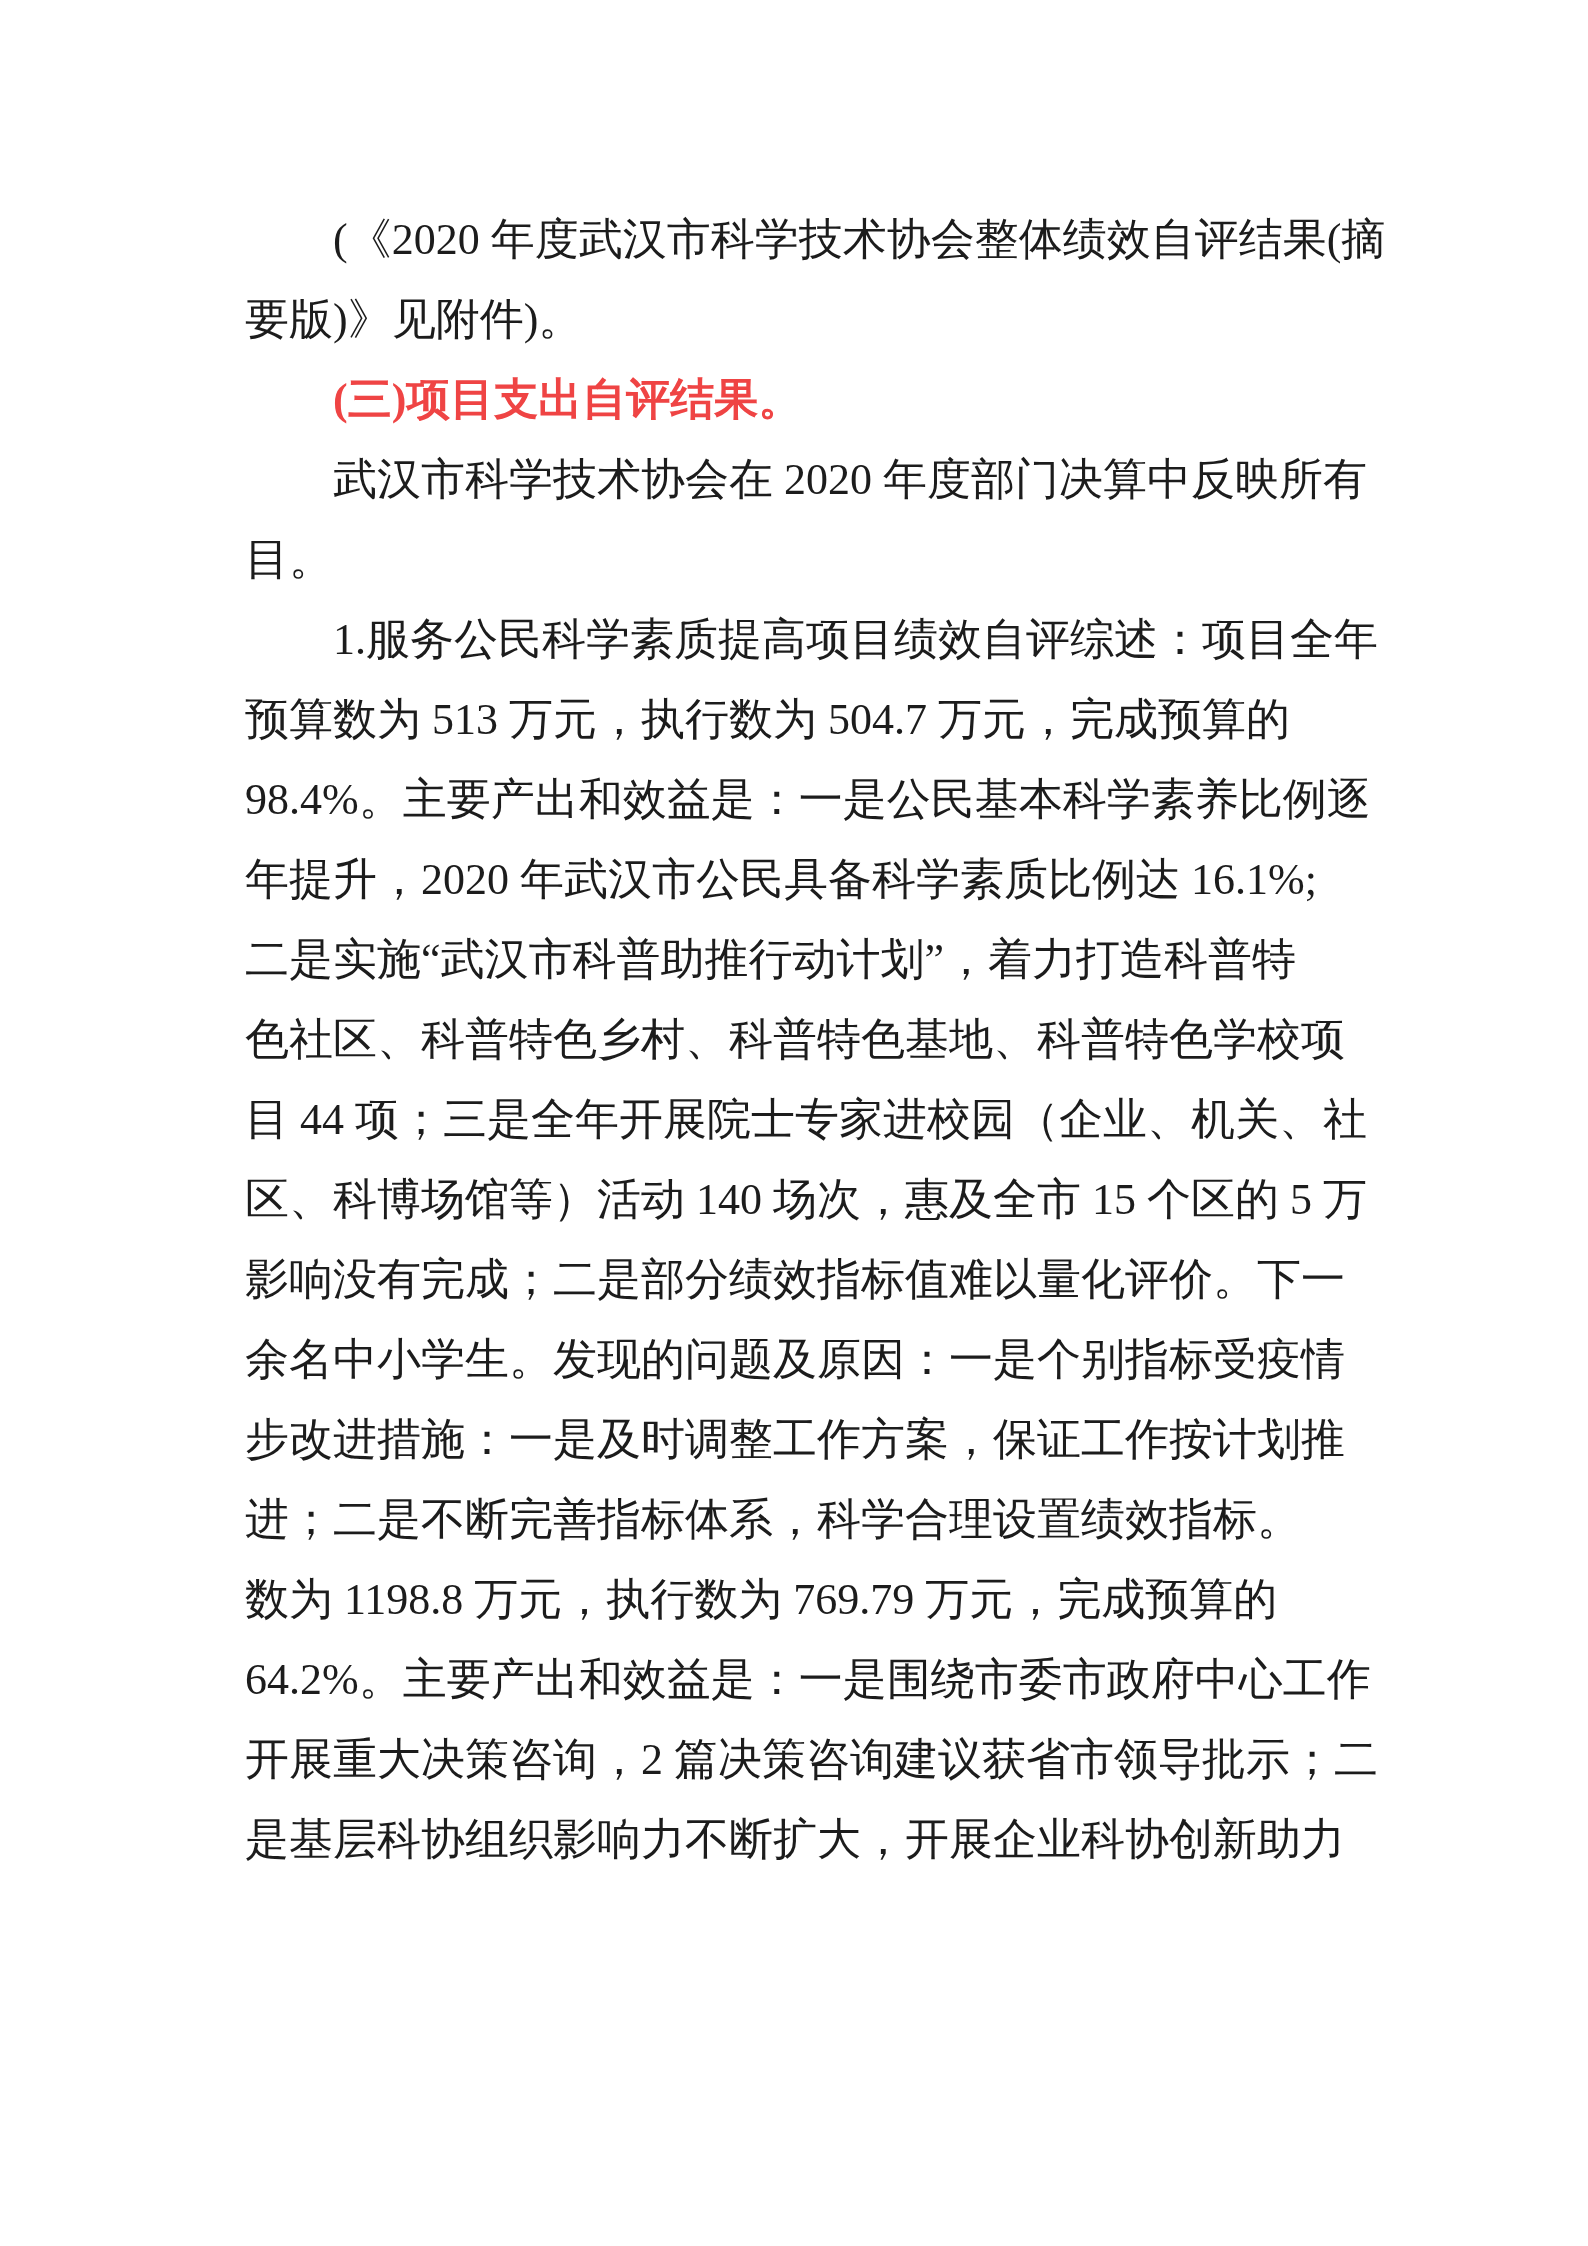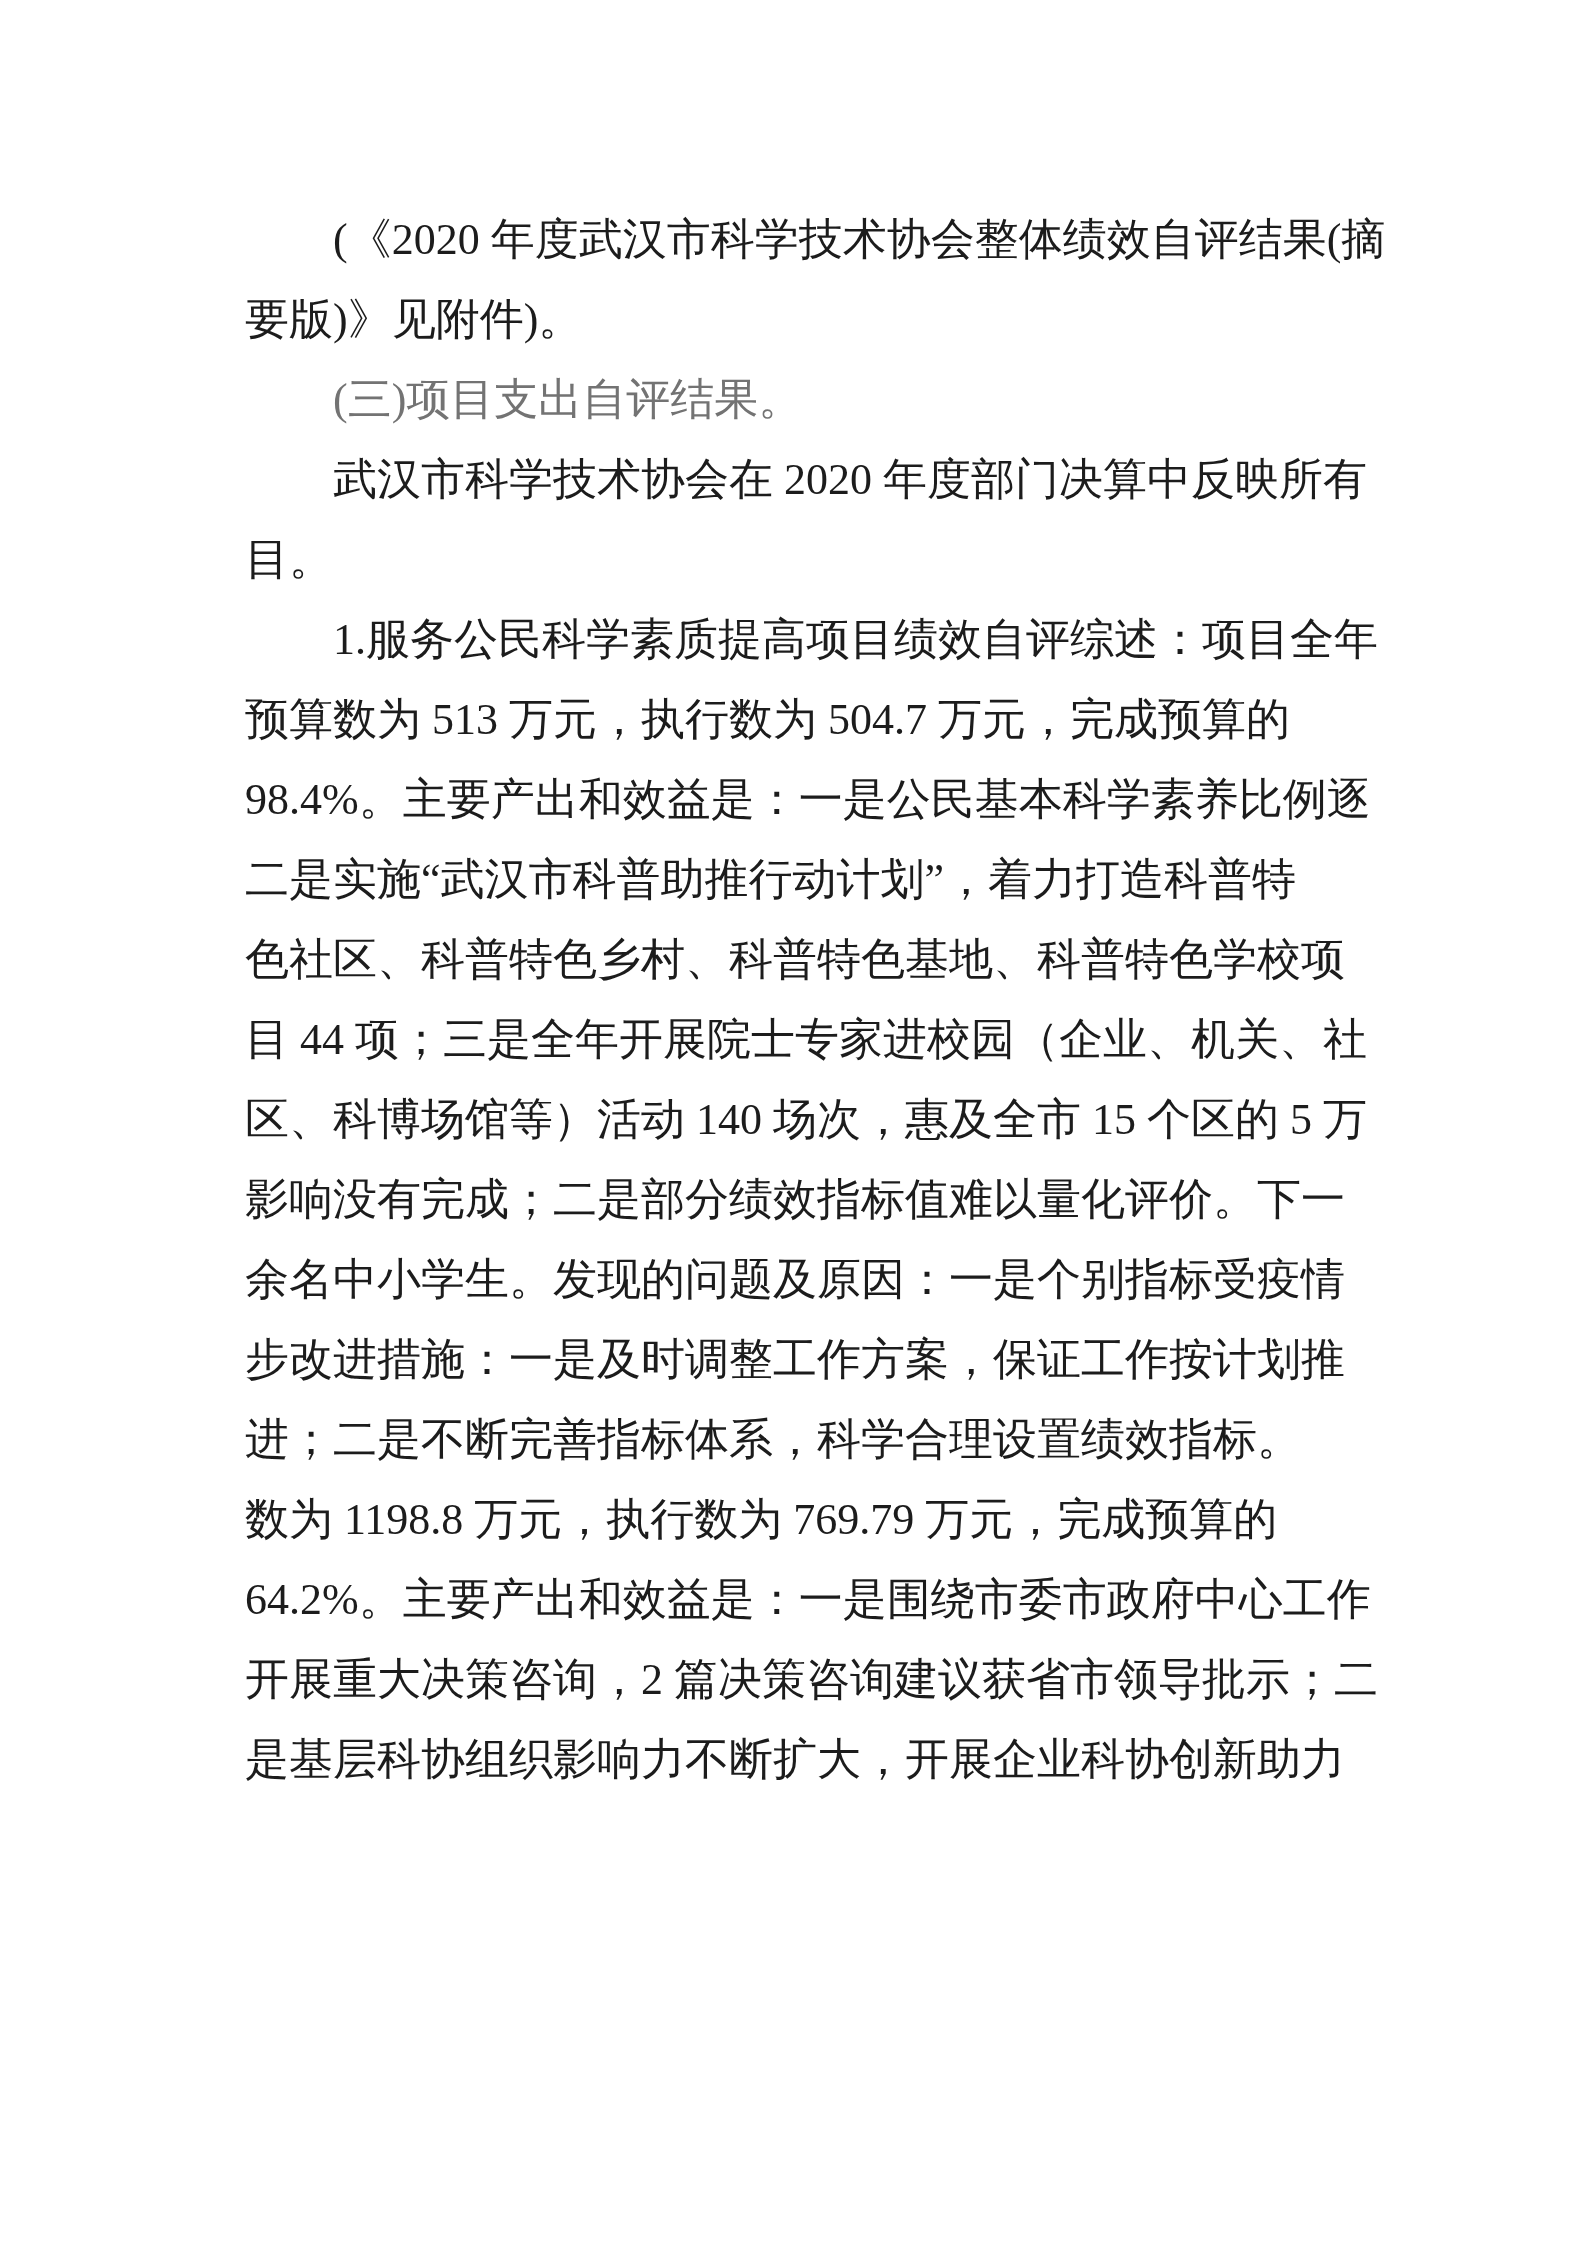--- a/index.html
+++ b/index.html
@@ -26,37 +26,38 @@
     line-height: 80px;
     font-size: 44px;
     color: #1c1c1c;
     white-space: nowrap;
     letter-spacing: 0px;
   }
   .line.indent {
     padding-left: 88px;
   }
   .line.bold {
-    font-weight: normal;
-    color: #737373;
+    font-weight: bold;
+    color: #ef4444;
   }
 </style>
 </head>
 <body>
 
 <div class="page">
   <div class="text-block" id="text-block">
       <div class="line indent">(《2020 年度武汉市科学技术协会整体绩效自评结果(摘</div>
       <div class="line">要版)》见附件)。</div>
       <div class="line indent bold">(三)项目支出自评结果。</div>
       <div class="line indent">武汉市科学技术协会在 2020 年度部门决算中反映所有</div>
       <div class="line">目。</div>
       <div class="line indent">1.服务公民科学素质提高项目绩效自评综述：项目全年</div>
       <div class="line">预算数为 513 万元，执行数为 504.7 万元，完成预算的</div>
       <div class="line">98.4%。主要产出和效益是：一是公民基本科学素养比例逐</div>
+      <div class="line">年提升，2020 年武汉市公民具备科学素质比例达 16.1%;</div>
       <div class="line">二是实施“武汉市科普助推行动计划”，着力打造科普特</div>
       <div class="line">色社区、科普特色乡村、科普特色基地、科普特色学校项</div>
       <div class="line">目 44 项；三是全年开展院士专家进校园（企业、机关、社</div>
       <div class="line">区、科博场馆等）活动 140 场次，惠及全市 15 个区的 5 万</div>
       <div class="line">影响没有完成；二是部分绩效指标值难以量化评价。下一</div>
       <div class="line">余名中小学生。发现的问题及原因：一是个别指标受疫情</div>
       <div class="line">步改进措施：一是及时调整工作方案，保证工作按计划推</div>
       <div class="line">进；二是不断完善指标体系，科学合理设置绩效指标。</div>
       <div class="line">数为 1198.8 万元，执行数为 769.79 万元，完成预算的</div>
       <div class="line">64.2%。主要产出和效益是：一是围绕市委市政府中心工作</div>

